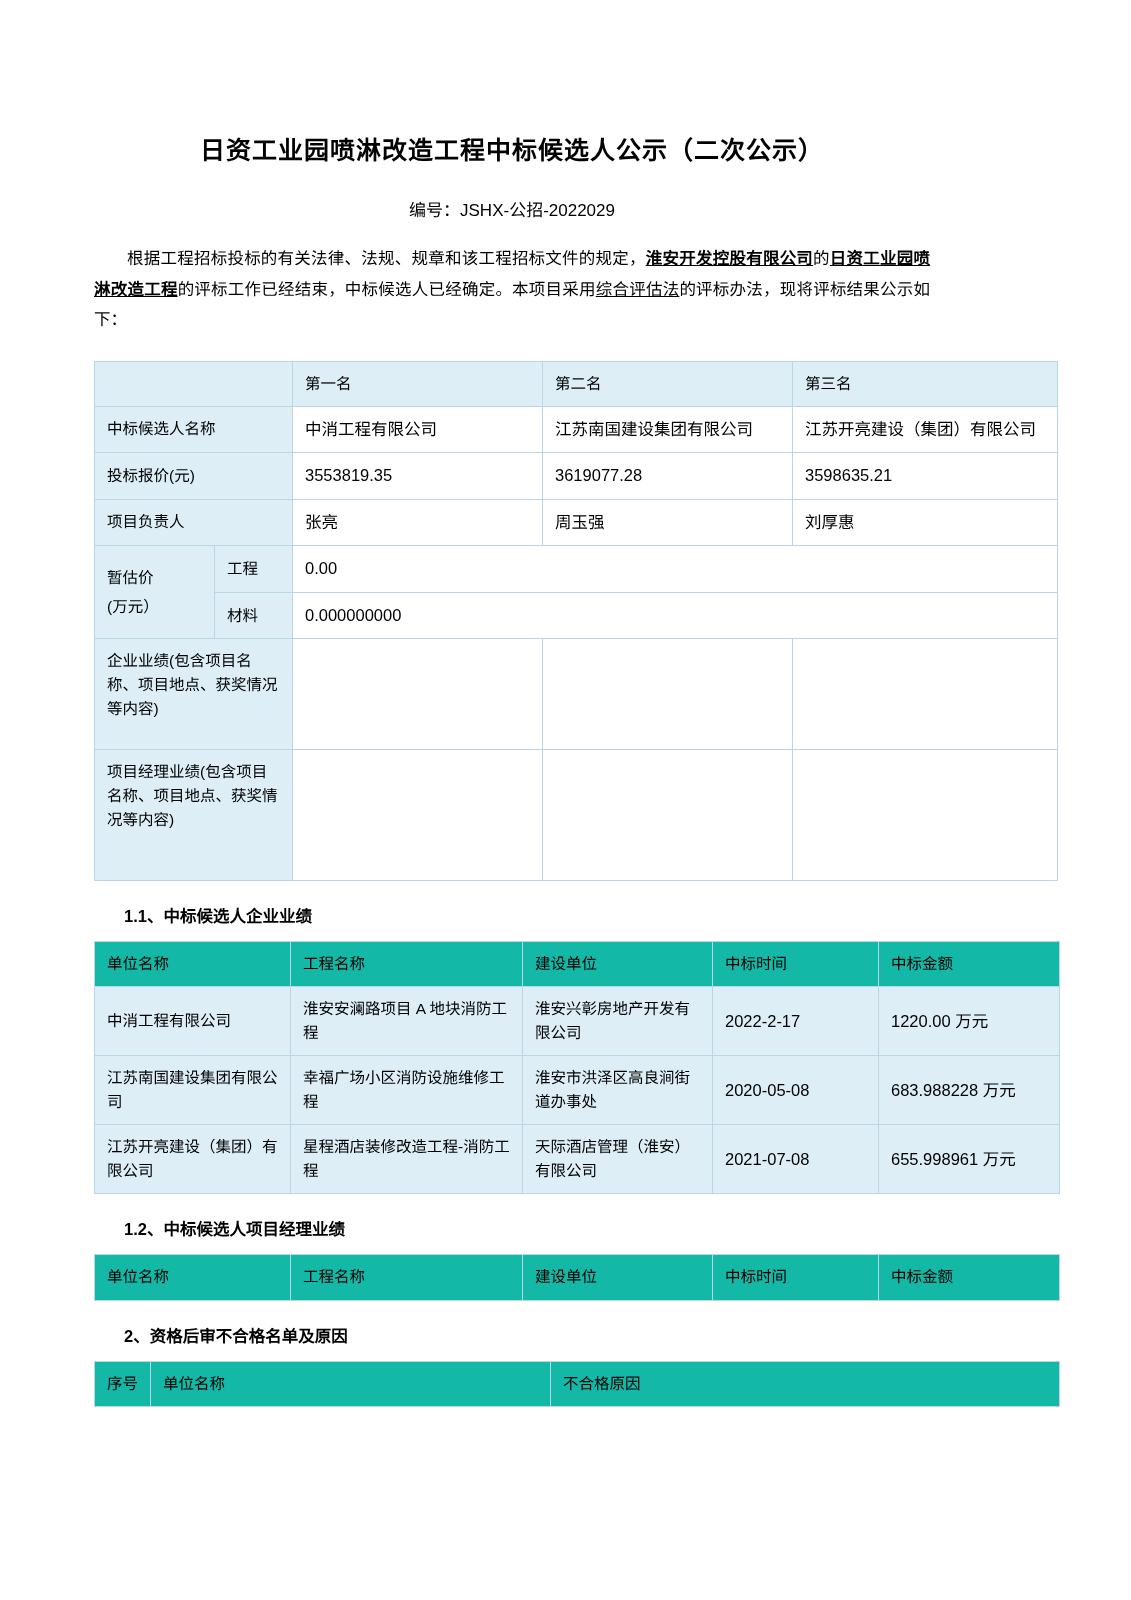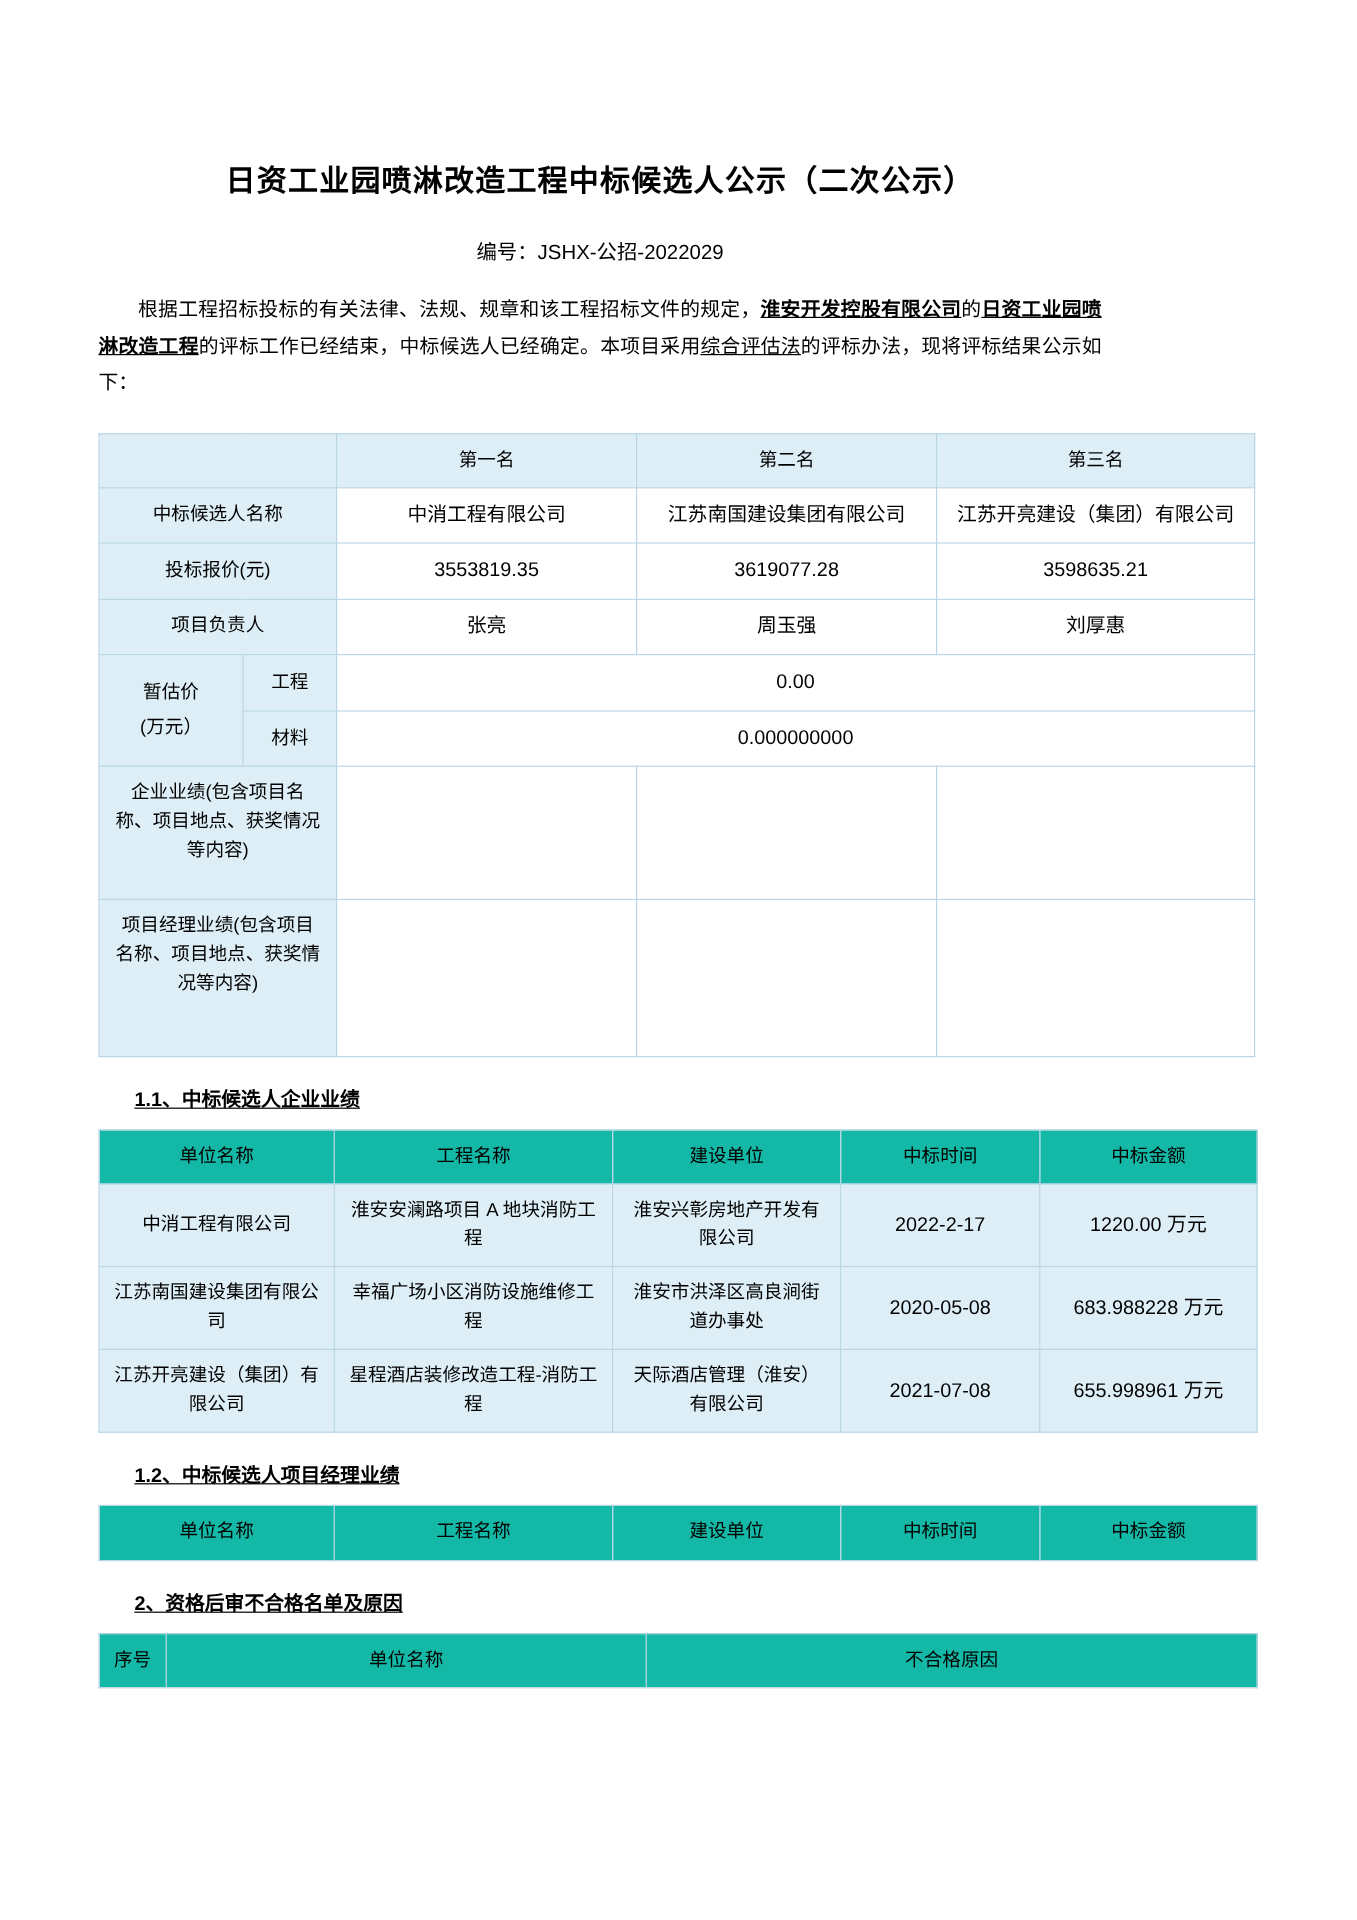--- a/index.html
+++ b/index.html
@@ -12,20 +12,21 @@
     min-height: 1600px;
     font-family: "Liberation Sans", "DejaVu Sans", sans-serif;
     color: #000000;
   }
   .page {
     width: 1000px;
     min-height: 1600px;
     box-sizing: border-box;
     padding: 130px 82px 40px 82px;
     background: #ffffff;
+    margin-left: 12px;
   }
   .doc-title {
     text-align: center;
     font-size: 25px;
     font-weight: bold;
     letter-spacing: 1px;
     margin: 0 0 30px 0;
     font-family: "Liberation Sans", "DejaVu Sans", sans-serif;
   }
   .doc-number {
@@ -49,34 +50,33 @@
     text-decoration: underline;
   }
   .section-heading {
     font-size: 16.5px;
     font-weight: bold;
     margin: 0 0 14px 18px;
   }
   .section-heading.sub {
     margin-left: 30px;
     margin-top: 22px;
-    text-decoration: underline;
   }
   table {
     border-collapse: collapse;
     width: 100%;
     table-layout: fixed;
     margin-bottom: 6px;
   }
   table td, table th {
     border: 1px solid #b9d6e4;
     padding: 10px 12px;
     font-size: 15.5px;
     vertical-align: middle;
-    text-align: center;
+    text-align: left;
     font-weight: normal;
     line-height: 1.55;
     word-break: break-word;
   }
   .tbl-candidates td.hdr,
   .tbl-candidates td.rowlabel {
     background: #ddeef6;
   }
   .tbl-candidates td.val {
     background: #ffffff;

